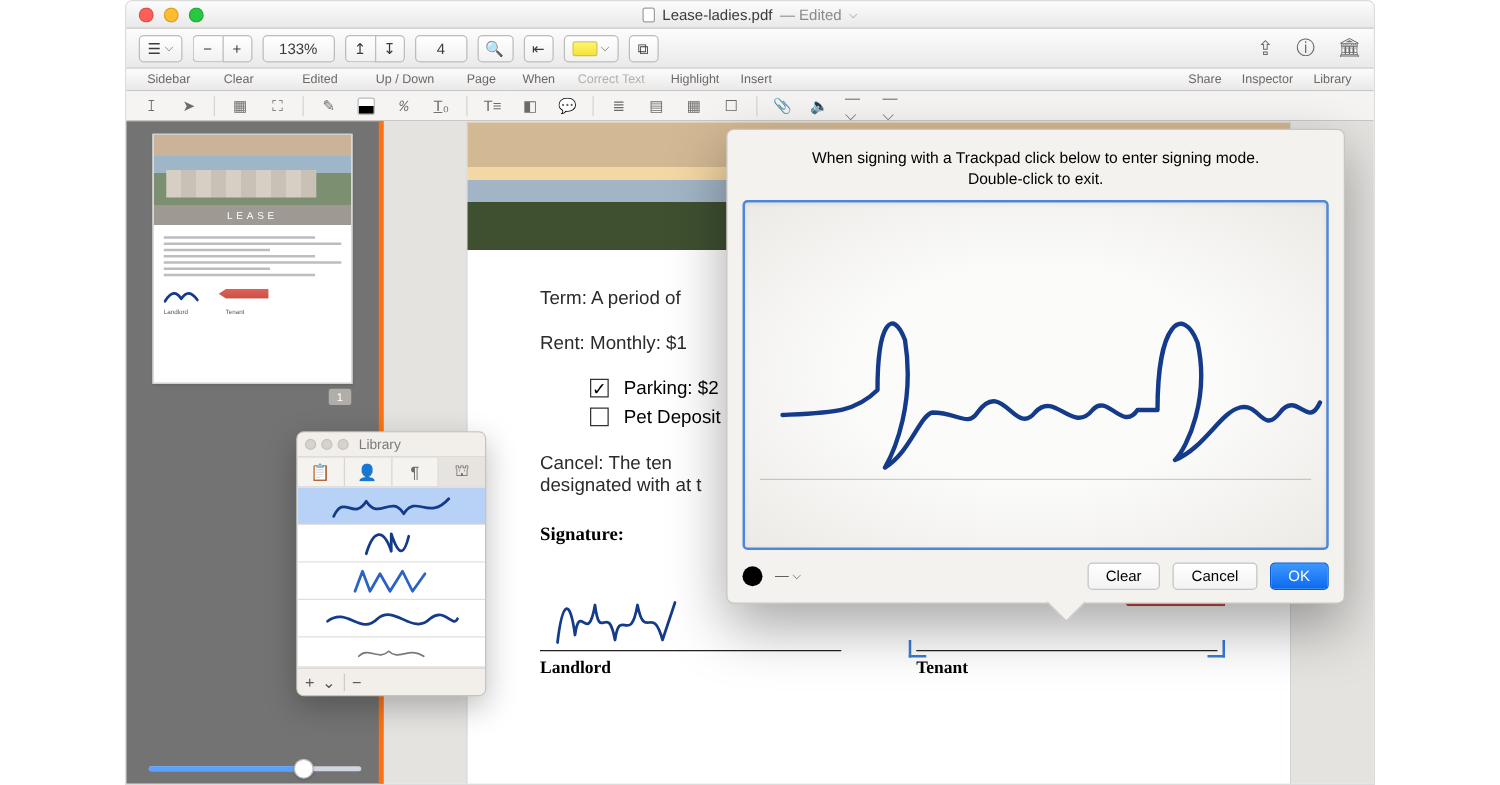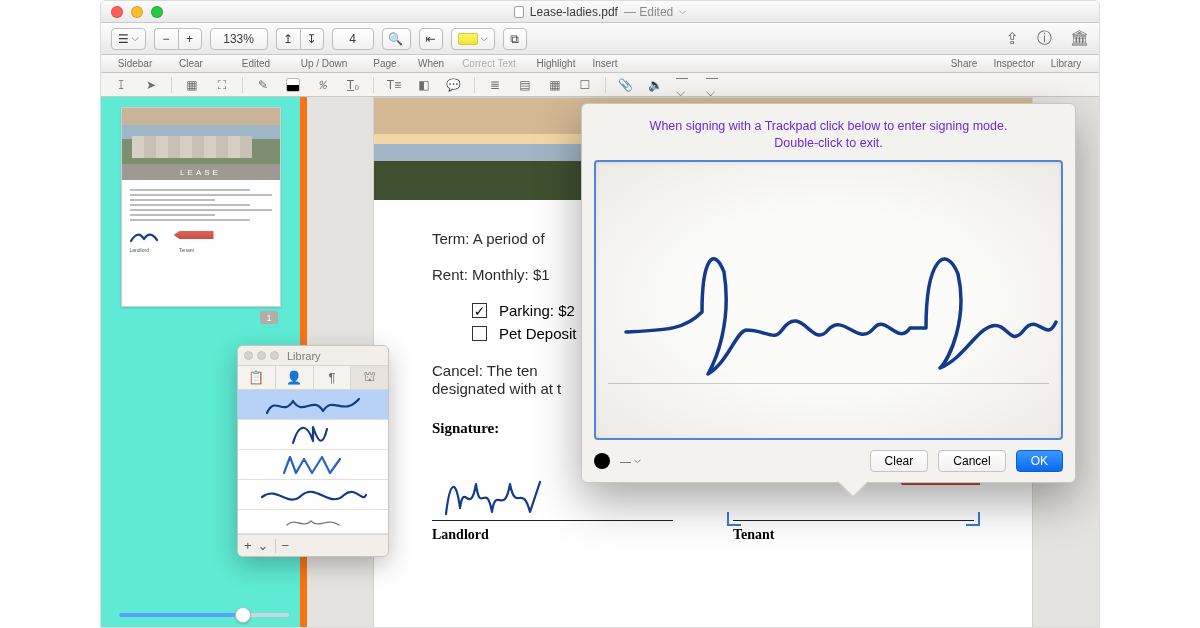--- a/index.html
+++ b/index.html
@@ -40,21 +40,21 @@
   .labels{height:18px;background:var(--toolbar-bg);border-bottom:1px solid var(--toolbar-border);display:flex;align-items:center;font-size:10px;color:#6b6868;padding:0 10px}
   .labels span{display:inline-block;text-align:center}
   
   .edittb{height:24px;background:#f6f4f2;border-bottom:1px solid var(--toolbar-border);display:flex;align-items:center;gap:10px;padding:0 10px}
   .ebtn{width:20px;height:18px;display:flex;align-items:center;justify-content:center;color:#6b6b6b;font-size:12px}
   .vdiv{width:1px;height:16px;background:var(--divider)}
   .color-accent{width:14px;height:14px;border:1px solid #bbb;border-radius:2px;background:linear-gradient(#fff 50%,#000 50%)}
   .tilt{transform:skewX(-10deg)}
   
   .content{position:relative;height:calc(100% - 22px - 32px - 18px - 24px);display:flex}
-  .sidebar{width:206px;background:#5eead4;border-right:7px solid #f97316;position:relative;padding:10px 10px 0 10px}
+  .sidebar{width:206px;background:#737373;border-right:4px solid #f97316;position:relative;padding:10px 10px 0 10px}
   .thumb{width:160px;height:200px;background:#fff;border:1px solid #cfcfcf;margin:0 auto;box-shadow:0 1px 2px rgba(0,0,0,.15);font-size:7px;color:#555;overflow:hidden}
   .thumb .timg{height:56px;background:linear-gradient(#cbb39a 0 30%,#9fb6c9 30% 55%,#7c8f70 55% 100%);position:relative}
   .thumb .timg::after{content:"";position:absolute;bottom:6px;left:10px;width:120px;height:22px;background:repeating-linear-gradient(90deg,#d7cfc4 0 12px,#c9c1b5 12px 24px)}
   .thumb .band{height:16px;background:#9e9992;color:#fff;display:flex;align-items:center;justify-content:center;letter-spacing:3px;font-size:8px}
   .thumb .body{padding:6px 8px;line-height:1.6}
   .thumb .line{height:2px;background:#bdbdbd;margin:3px 0}
   .thumb .short{width:60%}.thumb .med{width:85%}
   .pagebadge{width:18px;height:13px;background:#b1aeaa;color:#fff;font-size:9px;display:flex;align-items:center;justify-content:center;border-radius:2px;margin:4px 0 0 auto;margin-right:12px}
   .zoom-slider{position:absolute;bottom:10px;left:18px;width:170px;height:4px;background:#cfd6e0;border-radius:2px}
   .zoom-slider::before{content:"";position:absolute;left:0;top:0;height:4px;width:120px;background:#5aa0ff;border-radius:2px}
@@ -89,21 +89,21 @@
   .lib-tab{flex:1;display:flex;align-items:center;justify-content:center;border-right:1px solid #d9d6d2;font-size:13px;color:#6a6a6a}
   .lib-tab:last-child{border-right:0}
   .lib-tab.sel{background:#e7e4df}
   .lib-list{max-height:148px;background:#fff}
   .lib-item{height:30px;border-bottom:1px solid #e3e0db;display:flex;align-items:center;justify-content:center}
   .lib-item.sel{background:#b7d2f6}
   .lib-foot{height:22px;background:#f2efeb;border-top:1px solid #d9d6d2;display:flex;align-items:center;padding:0 6px;gap:6px;font-size:13px;color:#5a5a5a}
   .lib-foot .sep{width:1px;height:14px;background:#cfcac5}
   
   .popover{position:absolute;left:480px;top:102px;width:495px;background:#f4f2ef;border:1px solid #c9c5c1;border-radius:6px;box-shadow:0 18px 46px rgba(0,0,0,.35);padding:10px 12px 10px 12px}
-  .pop-instr{text-align:center;font-size:12.5px;color:#6d28d9;margin:4px 0 8px 0;line-height:1.35}
+  .pop-instr{text-align:center;font-size:12.5px;color:#000000;margin:4px 0 8px 0;line-height:1.35}
   .pad{height:280px;border:2px solid #4f87d6;border-radius:4px;background:radial-gradient(ellipse at center,#fbfbfa 45%,#eceae6 100%);position:relative;overflow:hidden;box-shadow:inset 0 1px 4px rgba(0,0,0,.08)}
   .pad::after{content:"";position:absolute;left:12px;right:12px;bottom:54px;height:0;border-bottom:1px solid rgba(0,0,0,.18)}
   .pop-foot{display:flex;align-items:center;gap:10px;margin-top:10px}
   .swatch{width:16px;height:16px;border-radius:50%;background:#000}
   .linew{font-size:11px;color:#555;display:flex;align-items:center;gap:3px}
   .mac-btn{height:22px;padding:0 14px;border:1px solid #c4c4c4;border-radius:4px;background:linear-gradient(#ffffff,#f2f2f2);font-size:12px}
   .mac-btn.primary{background:linear-gradient(#3e97ff,#0a6af0);border-color:#0a5ed4;color:#fff}
   .pop-foot .spacer{flex:1}
   .pop-arrow{position:absolute;left:260px;bottom:-11px;width:22px;height:22px;background:#f4f2ef;border-right:1px solid #c9c5c1;border-bottom:1px solid #c9c5c1;transform:rotate(45deg)}
   

